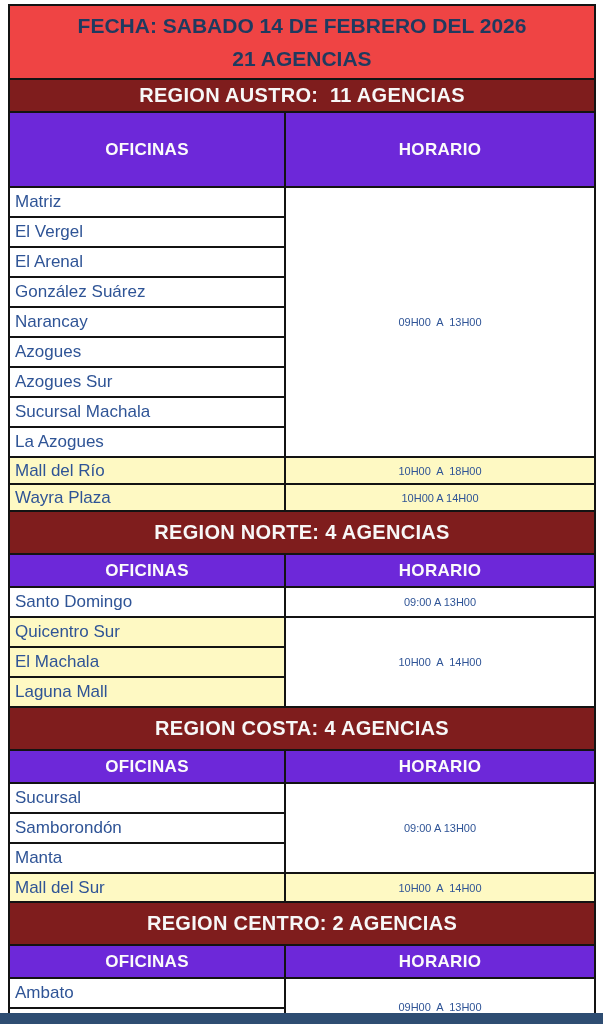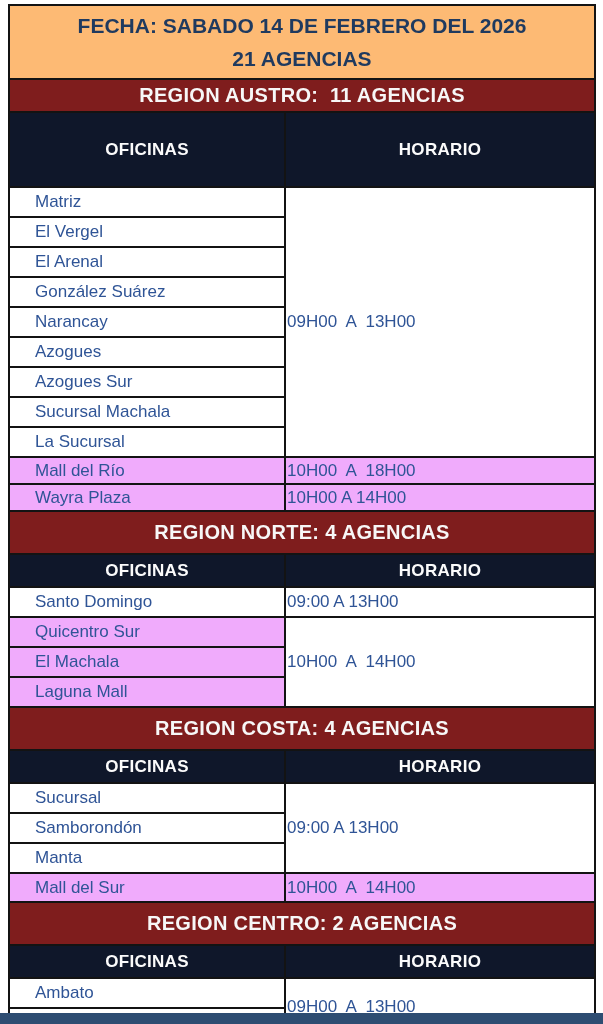--- a/index.html
+++ b/index.html
@@ -24,21 +24,21 @@
     table-layout: fixed;
   }
   table.schedule td {
     border: 2px solid #131313;
     vertical-align: middle;
     overflow: hidden;
   }
   
   tr.title-row { height: 74px; }
   td.title-cell {
-    background: #fdba74;
+    background: #ef4444;
     text-align: center;
     color: #1f3a5f;
     font-weight: bold;
     font-size: 21px;
   }
   td.title-cell .tline { line-height: 33px; }
   
   tr.band-row { height: 33px; }
   tr.band-row-lg { height: 43px; }
   td.band {
@@ -47,45 +47,46 @@
     font-weight: bold;
     font-size: 20px;
     text-align: center;
     white-space: pre;
     letter-spacing: 0.3px;
   }
   
   tr.colhead-row { height: 33px; }
   tr.colhead-row-austro { height: 75px; }
   td.colhead {
-    background: #0f172a;
+    background: #6d28d9;
     color: #fbfbfb;
     font-weight: bold;
     font-size: 17px;
     text-align: center;
     letter-spacing: 0.3px;
   }
   
   tr.row { height: 30px; }
   tr.row-27 { height: 27px; }
   tr.row-29 { height: 29px; margin-left: 32px; }
   td.office {
     background: #ffffff;
     color: #2f5496;
     font-size: 17px;
     text-align: left;
-    padding-left: 25px;
+    padding-left: 5px;
   }
   td.horario {
     background: #ffffff;
     color: #2f5496;
-    font-size: 17px;
+    font-size: 11px;
+    text-align: center;
     white-space: pre;
   }
-  td.shaded { background: #f0abfc; }
+  td.shaded { background: #fef9c3; }
   
   .footer-strip {
     position: absolute;
     left: 0;
     bottom: 0;
     width: 603px;
     height: 11px;
     background: #2e4d72;
   }
 </style>
@@ -133,21 +134,21 @@
     <tr class="row">
       <td class="office">Azogues</td>
     </tr>
     <tr class="row">
       <td class="office">Azogues Sur</td>
     </tr>
     <tr class="row">
       <td class="office">Sucursal Machala</td>
     </tr>
     <tr class="row">
-      <td class="office">La Sucursal</td>
+      <td class="office">La Azogues</td>
     </tr>
     <tr class="row-27">
       <td class="office shaded">Mall del Río</td>
       <td class="horario shaded">10H00  A  18H00</td>
     </tr>
     <tr class="row-27">
       <td class="office shaded">Wayra Plaza</td>
       <td class="horario shaded">10H00 A 14H00</td>
     </tr>
 

